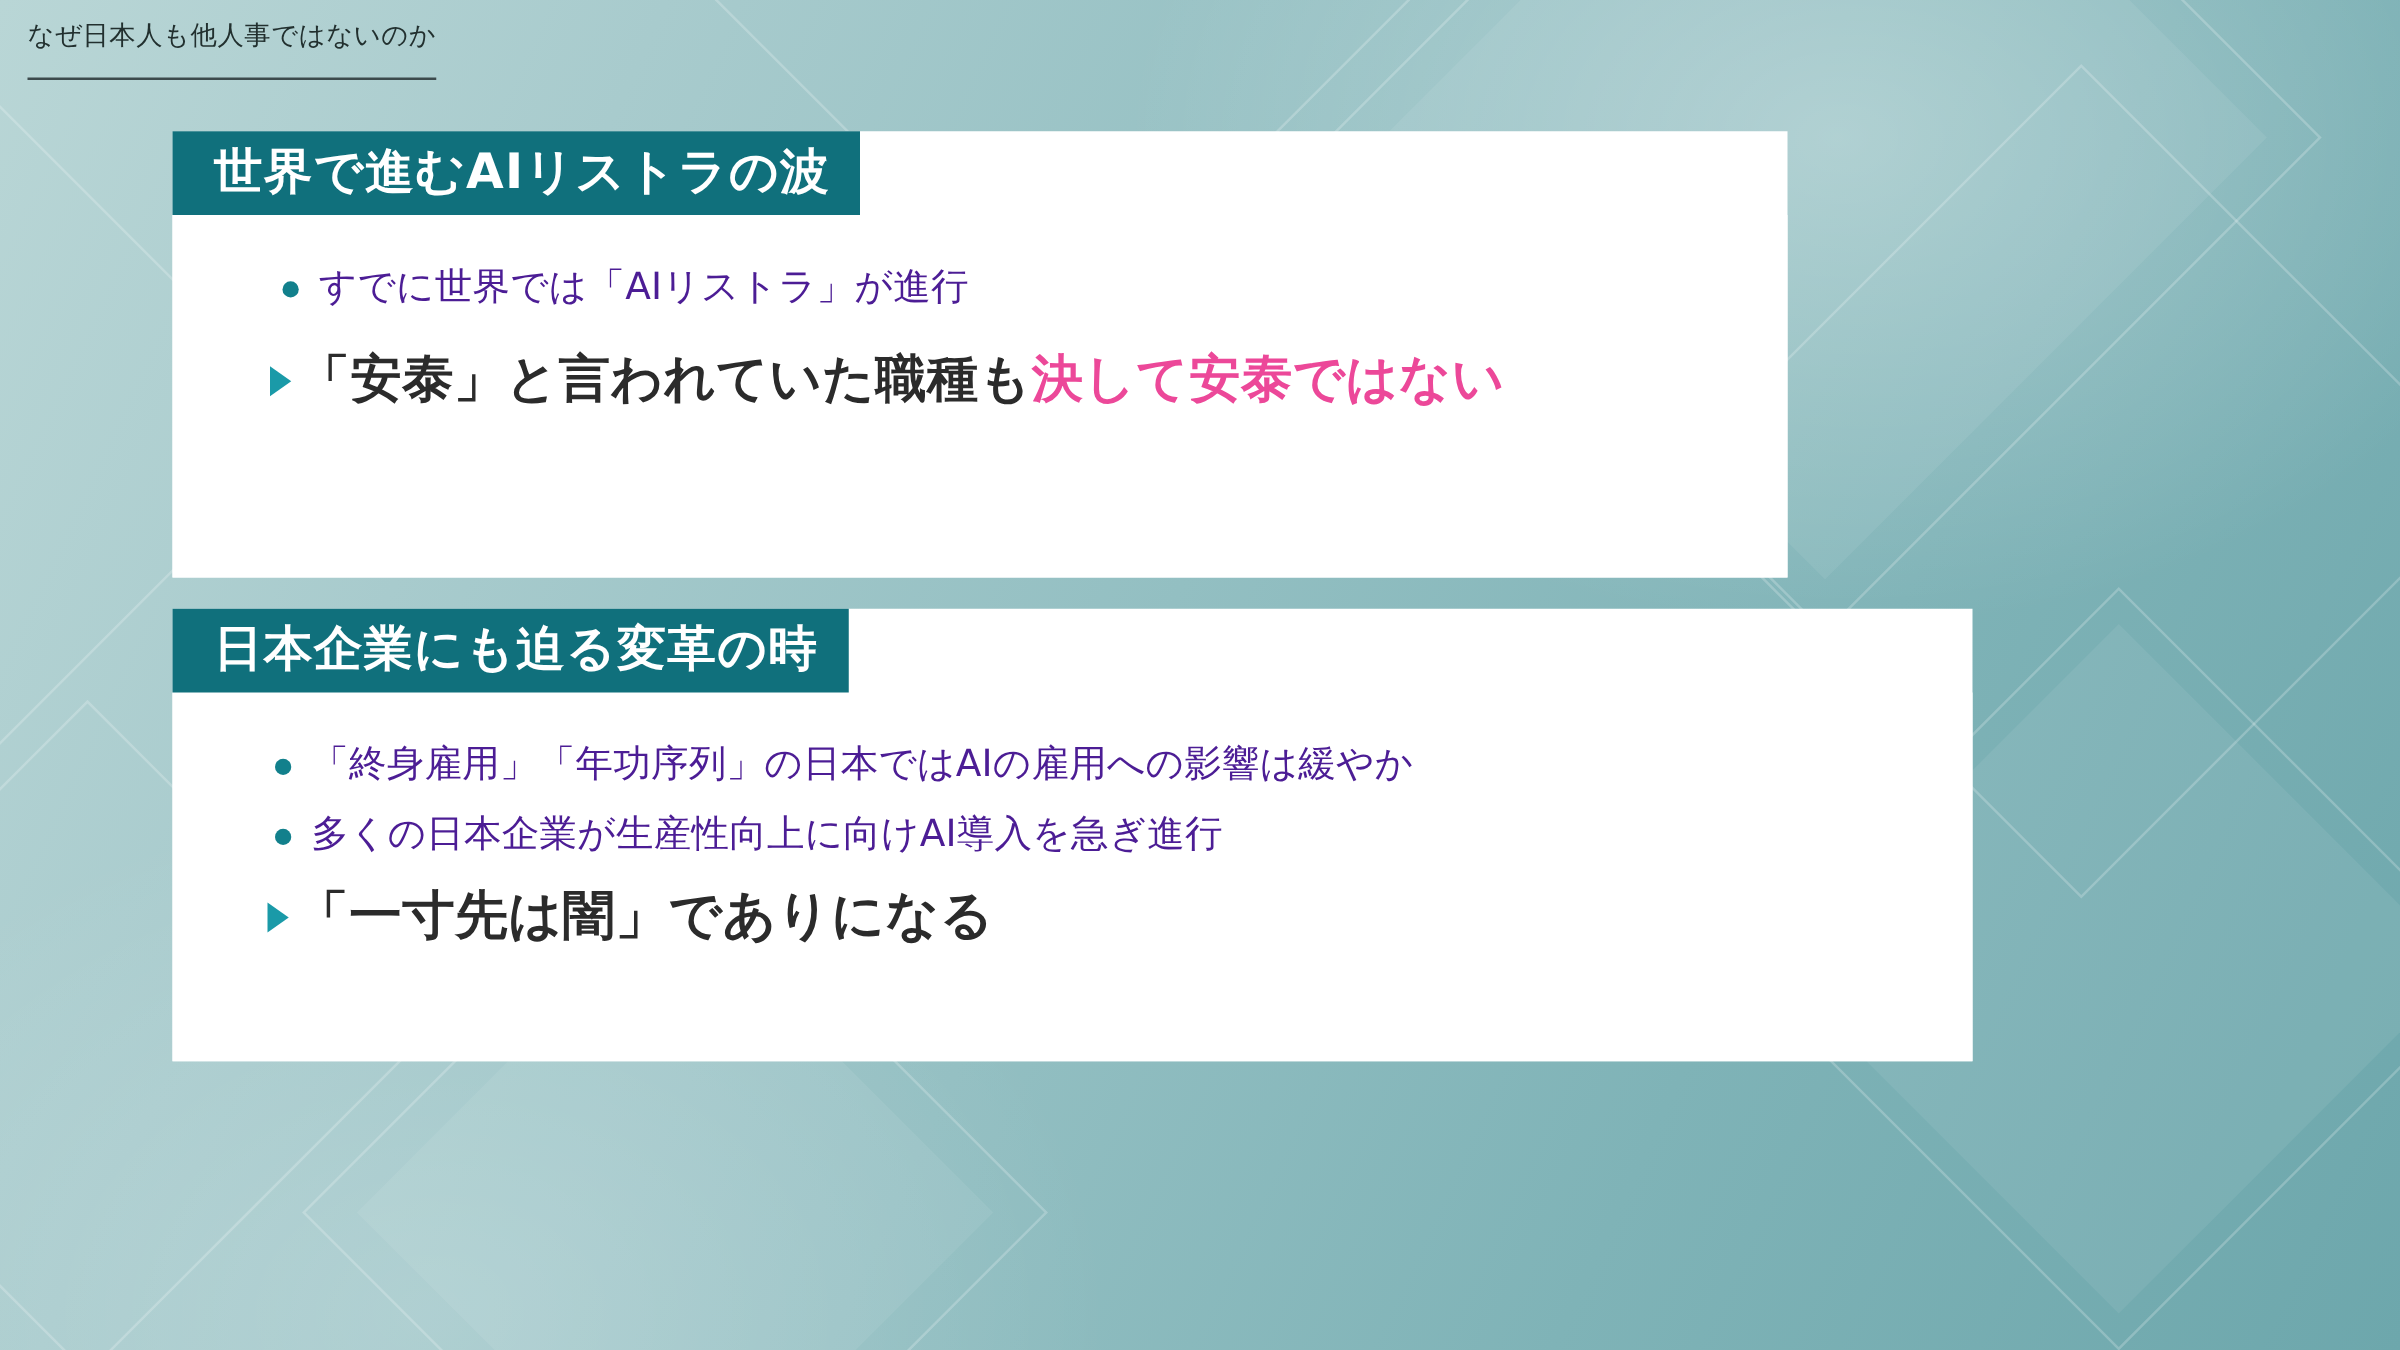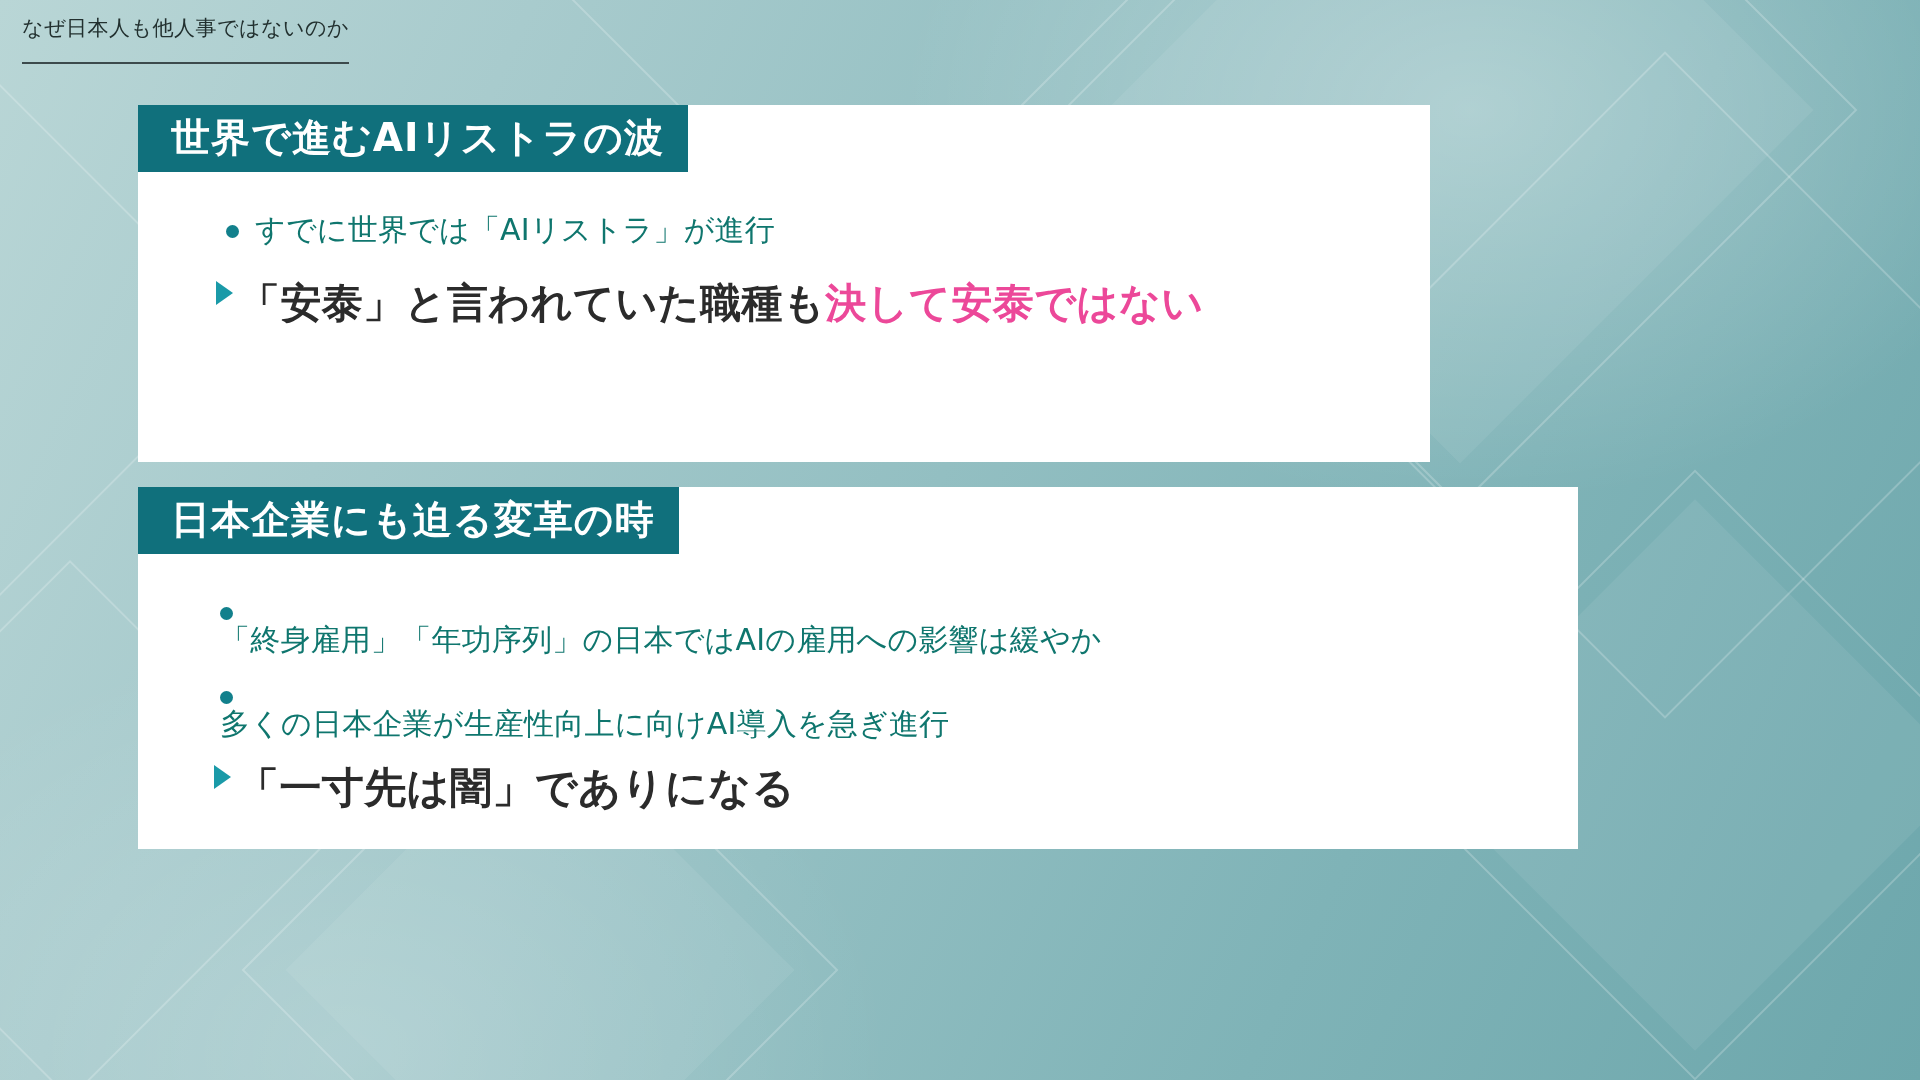--- a/index.html
+++ b/index.html
@@ -92,39 +92,40 @@
 
   #card-2 { top: 487px; width: 1440px; }
   #card-2 .card-body { height: 295px; padding: 38px 0 0 0; }
 
   
   .bullet {
     display: flex;
     align-items: flex-start;
     padding-left: 88px;
     margin-bottom: 14px;
-    color: #0f766e;
+    color: #4c1d95;
     font-size: 30px;
     line-height: 1.34;
     letter-spacing: 0.2px;
     white-space: nowrap;
   }
   .bullet .dot {
     flex: 0 0 auto;
     width: 13px; height: 13px;
     border-radius: 50%;
     background: #12808c;
     margin-top: 15px;
     margin-right: 16px;
   }
-  #card-2 .bullet { padding-left: 82px; margin-bottom: 16px; flex-direction: column; }
+  #card-2 .bullet { padding-left: 82px; margin-bottom: 16px; }
 
   
   .conclusion {
     display: flex;
+    align-items: center;
     padding-left: 78px;
     margin-top: 28px;
     font-weight: bold;
     font-size: 41px;
     line-height: 1.25;
     color: #2b2b2b;
     letter-spacing: 0.4px;
     white-space: nowrap;
   }
   #card-2 .conclusion { margin-top: 18px; font-size: 42px; padding-left: 76px; }

